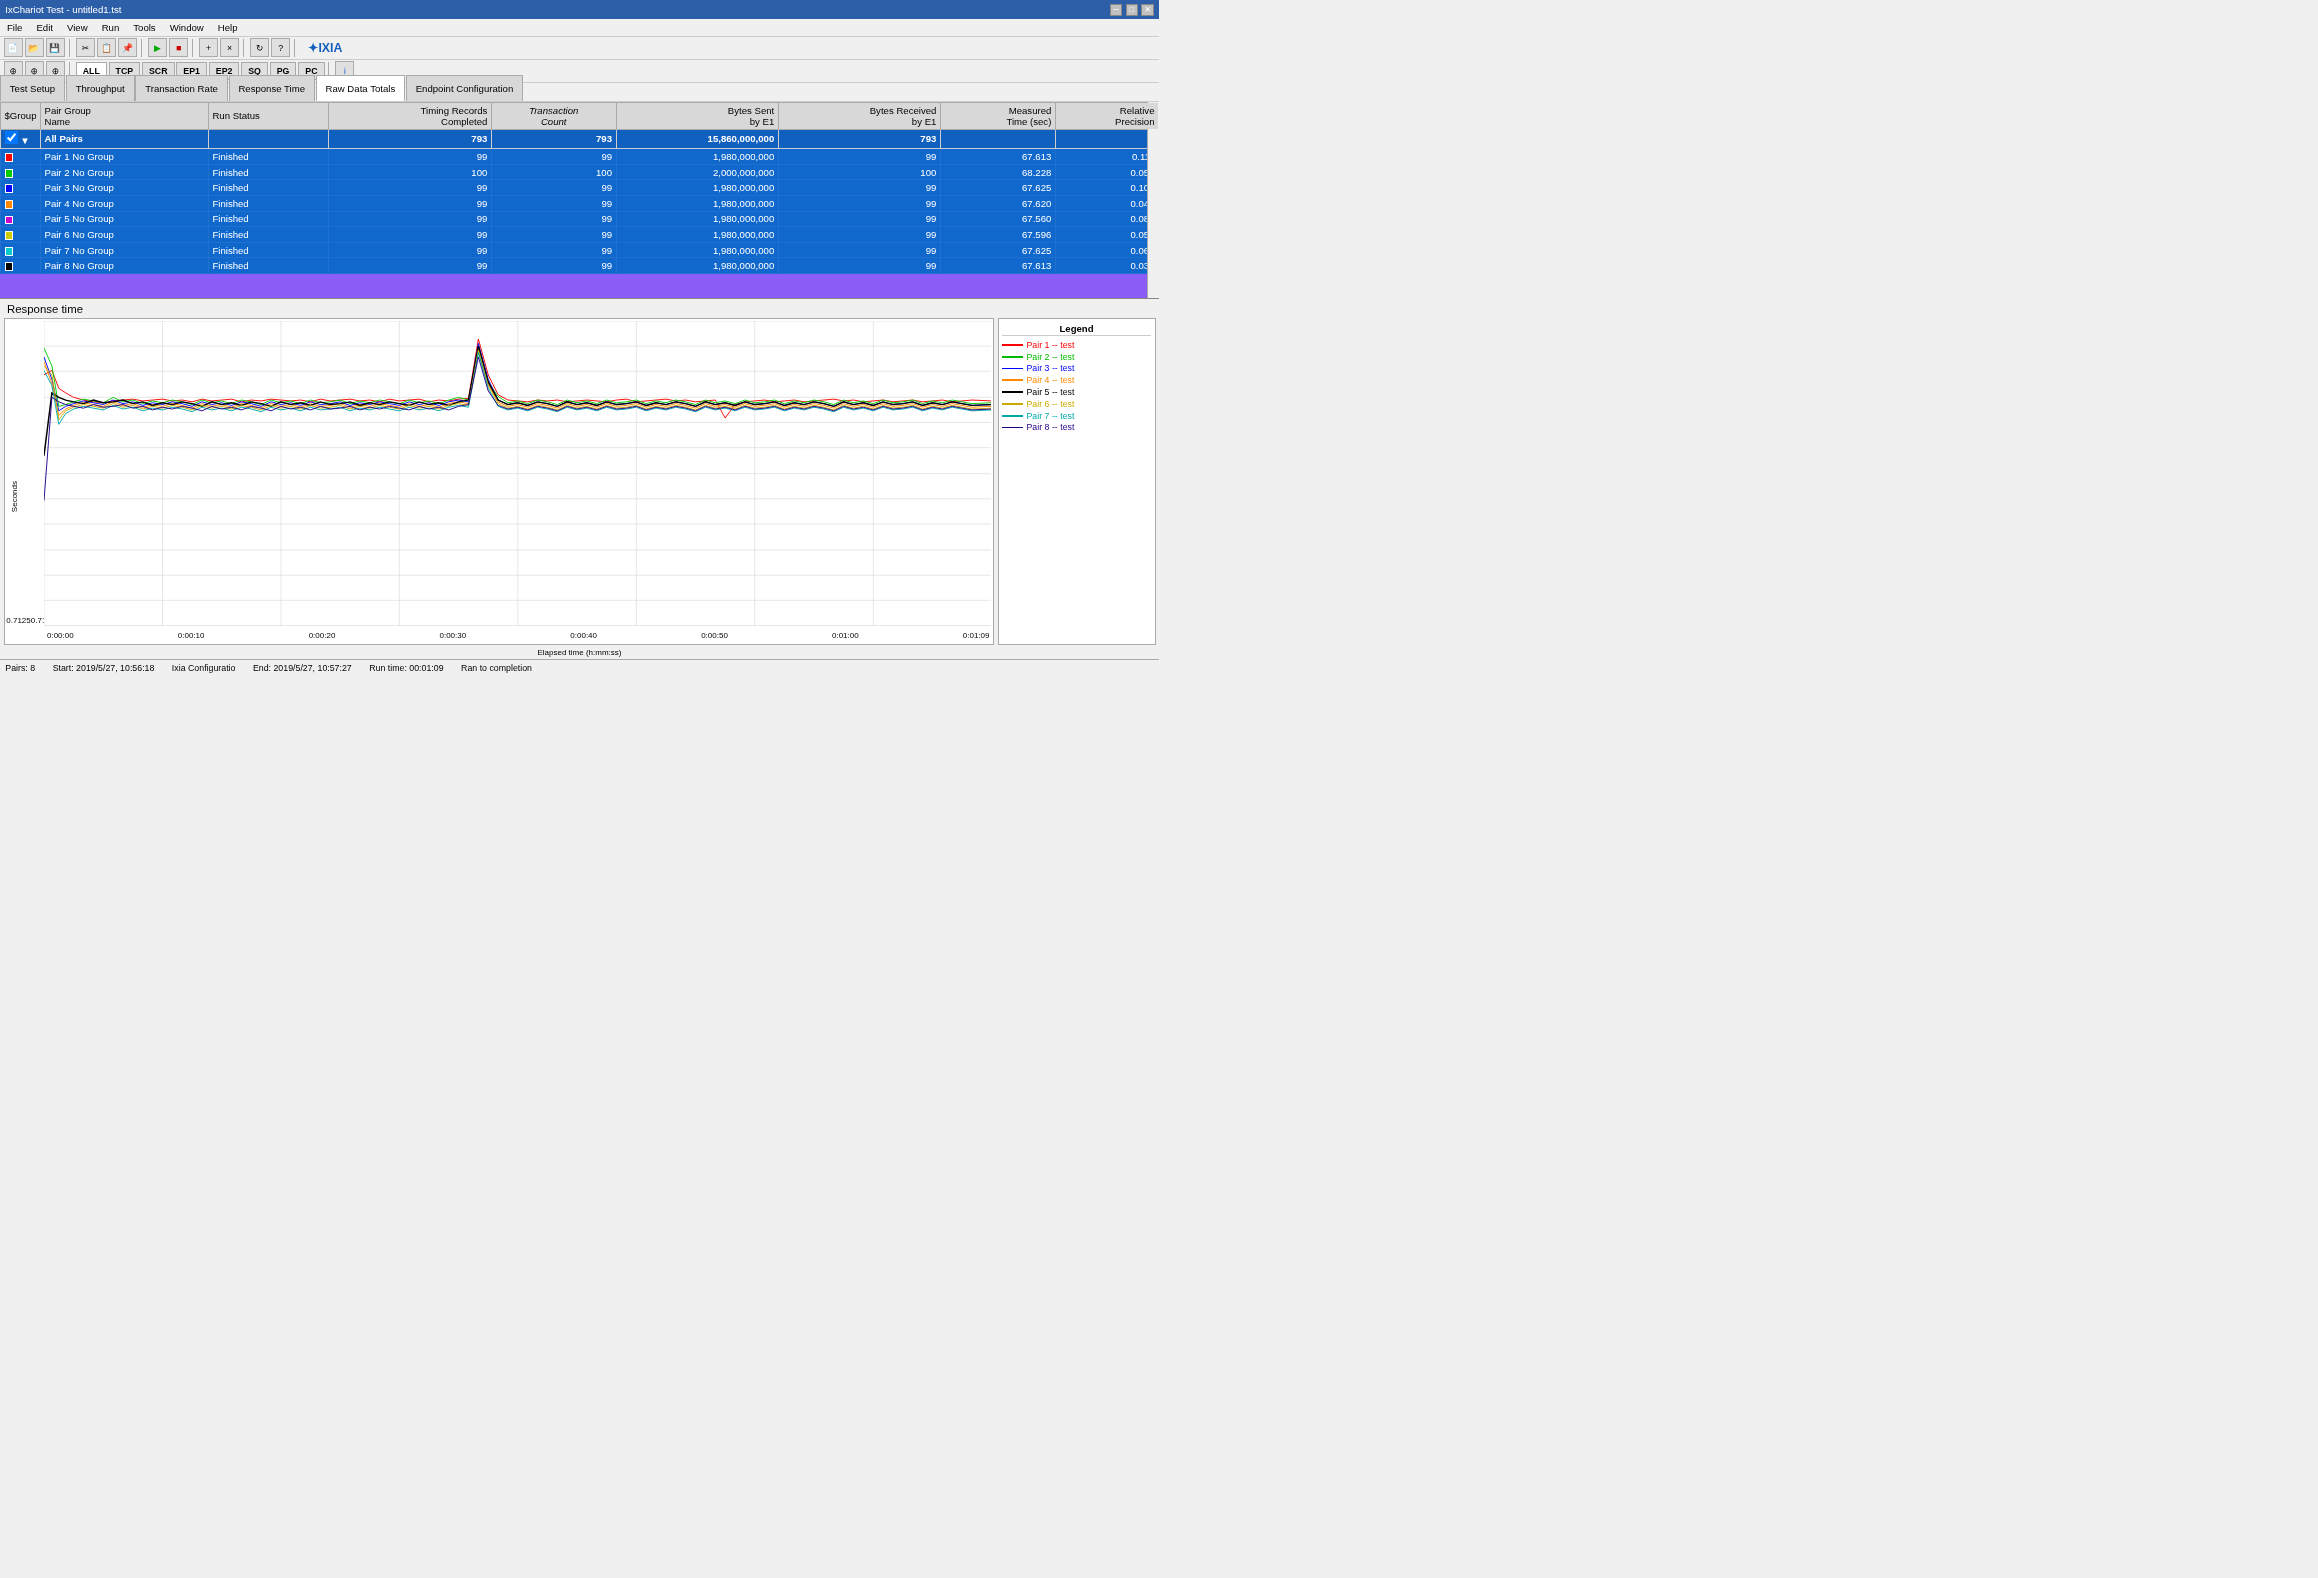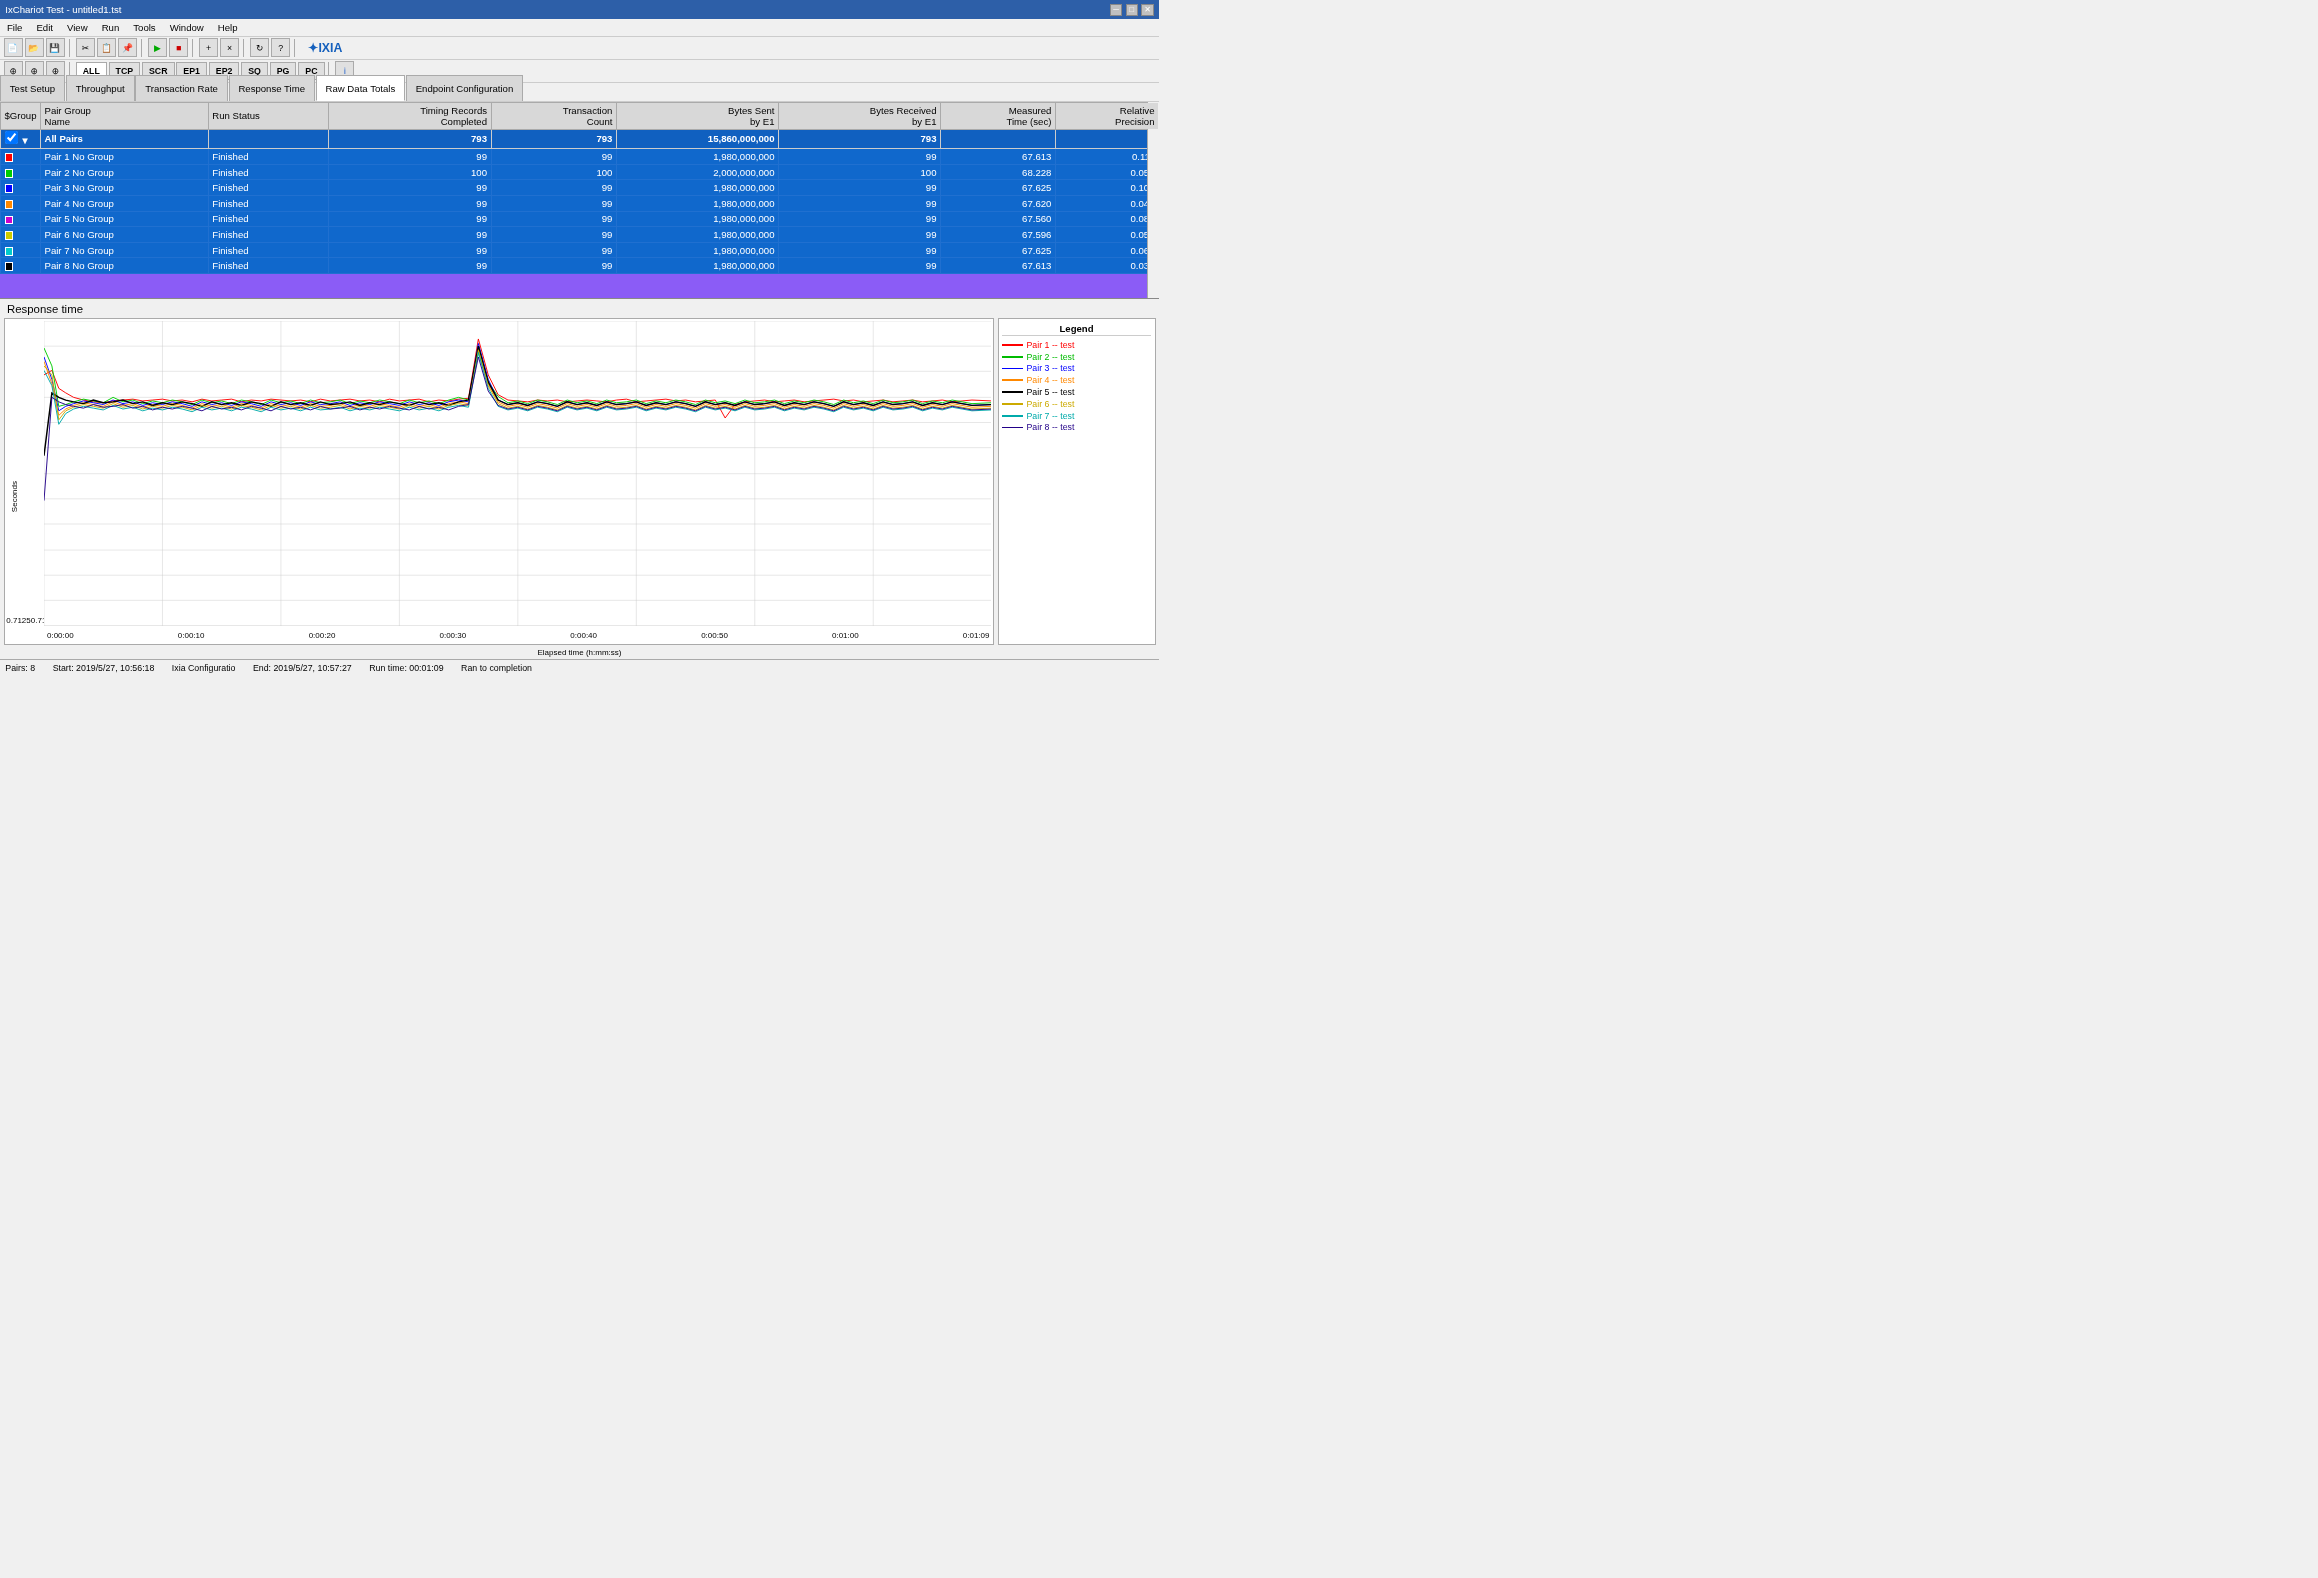--- a/index.html
+++ b/index.html
@@ -362,21 +362,21 @@
 </div>
 
 <div class="data-area">
   <table class="data-table">
     <thead>
       <tr>
         <th style="width:35px;">$Group</th>
         <th>Pair Group<br>Name</th>
         <th>Run Status</th>
         <th style="text-align:right;">Timing Records<br>Completed</th>
-        <th style="text-align:right;">Transaction<br>Count</th>
+        <th style="text-align:center;font-style:italic;">Transaction<br>Count</th>
         <th style="text-align:right;">Bytes Sent<br>by E1</th>
         <th style="text-align:right;">Bytes Received<br>by E1</th>
         <th style="text-align:right;">Measured<br>Time (sec)</th>
         <th style="text-align:right;">Relative<br>Precision</th>
       </tr>
     </thead>
     <tbody id="table-body">
     <tr class="row-all-pairs">
       <td><input type="checkbox" checked="" style="margin: 0px;"> ▼</td>
       <td style="font-weight:bold;">All Pairs</td>

